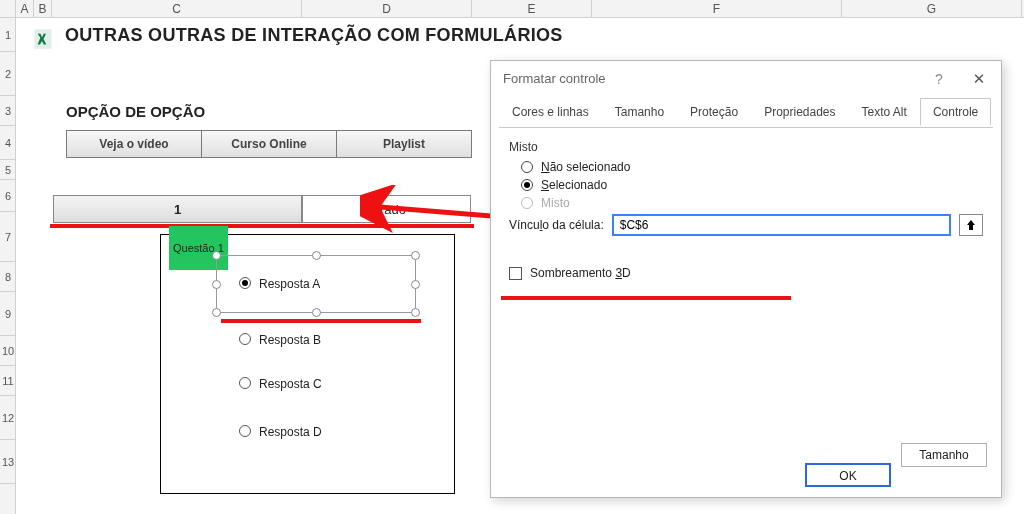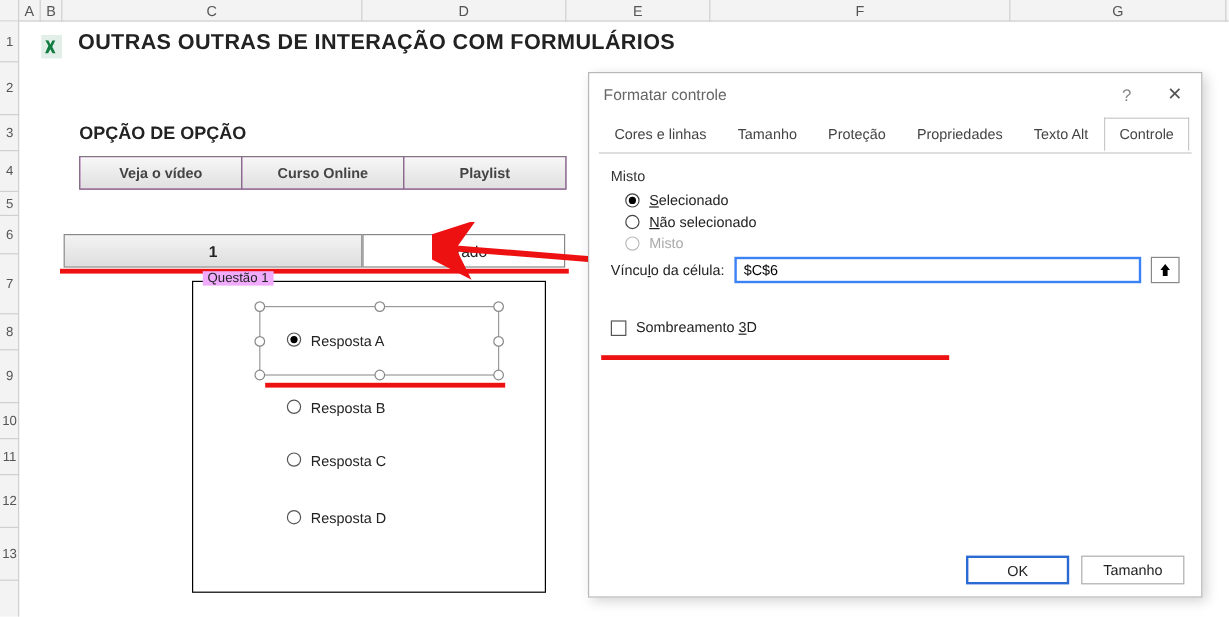--- a/index.html
+++ b/index.html
@@ -112,22 +112,22 @@
   
   .groupbox {
     position: absolute;
     left: 160px; top: 234px;
     width: 295px; height: 260px;
     border: 1px solid #000;
   }
   .groupbox .legend {
     position: absolute;
     left: 8px; top: -9px;
-    background: #f0abfc;
-    padding: 0 4px;
+    background: #22c55e;
+    padding: 16px 4px;
     font-size: 11px;
   }
   
   .opt {
     position: absolute;
     left: 78px;
     display: flex;
     gap: 8px;
     font-size: 12px;
   }
@@ -267,20 +267,21 @@
   .dlg-btn {
     min-width: 86px; height: 24px;
     line-height: 22px;
     text-align: center;
     font-size: 12px;
     border: 1px solid #adadad;
     background: #fff;
   }
   .dlg-btn.primary {
     border: 2px solid #2b6bd1;
+    margin-top: 20px;
   }
   .und { text-decoration: underline; }
 </style>
 </head>
 <body>
 
 <div class="colhdr">
   <div style="left:0;width:16px;border-right:1px solid #d0d0d0;"></div>
   <div style="left:16px;width:18px">A</div>
   <div style="left:34px;width:18px">B</div>
@@ -381,26 +382,26 @@
     <div class="tab">Tamanho</div>
     <div class="tab">Proteção</div>
     <div class="tab">Propriedades</div>
     <div class="tab">Texto Alt</div>
     <div class="tab active">Controle</div>
   </div>
   <div class="tabpane">
     <div class="grp-label">Misto</div>
 
     <div class="dlg-radio-row">
+      <span class="dlg-radio"></span>
+      <span><span class="und">N</span><span></span>ão selecionado</span>
+    </div>
+    <div class="dlg-radio-row">
       <span class="dlg-radio checked"></span>
       <span><span class="und">S</span>elecionado</span>
-    </div>
-    <div class="dlg-radio-row">
-      <span class="dlg-radio"></span>
-      <span><span class="und">N</span><span></span>ão selecionado</span>
     </div>
     <div class="dlg-radio-row" style="color:#aaa">
       <span class="dlg-radio disabled"></span>
       <span>Misto</span>
     </div>
 
     <div class="linkrow">
       <label>Víncu<span class="und">l</span>o da célula:</label>
       <input type="text" value="$C$6" style="">
       <div class="range-btn">

